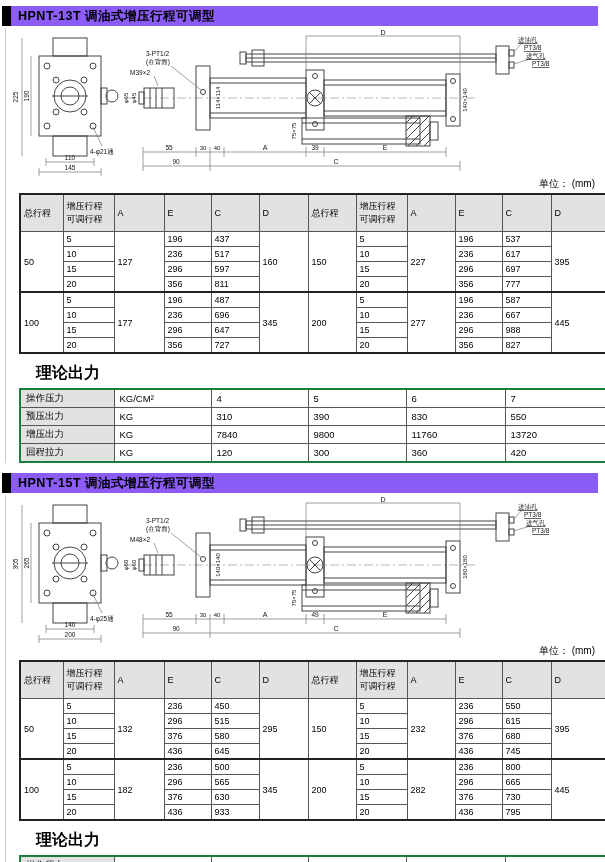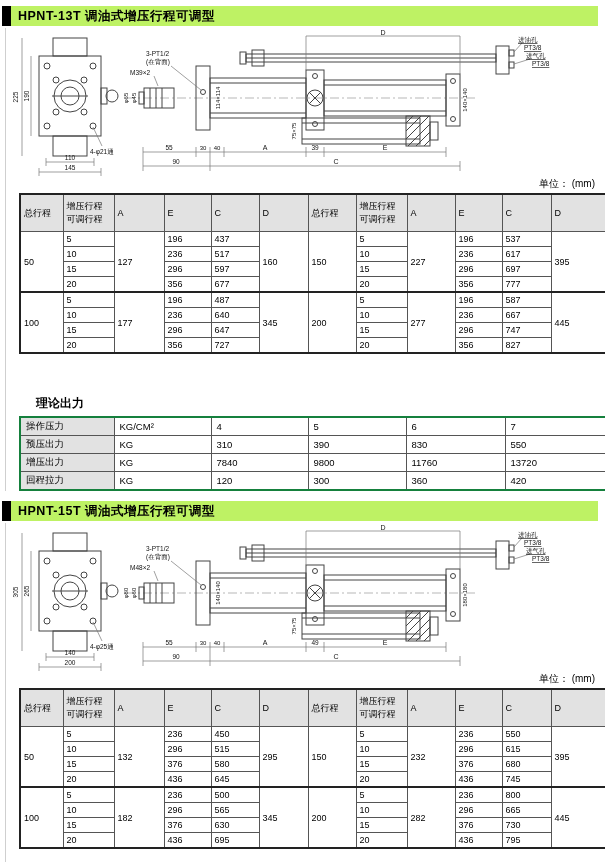--- a/index.html
+++ b/index.html
@@ -2,33 +2,33 @@
 <html><head>
 <meta charset="utf-8">
 <style>
   html,body{margin:0;padding:0;background:#fff;}
   body{
     width:605px;height:862px;overflow:hidden;
     font-family:"Liberation Sans","DejaVu Sans",sans-serif;
     color:#000;padding-top:6px;box-sizing:border-box;
   }
   .section{margin-bottom:10px;}
-  .titlebar{display:flex;align-items:stretch;height:20px;background:#bef264;margin:0 7px 0 2px;text-align:center;}
+  .titlebar{display:flex;align-items:stretch;height:20px;background:#8b5cf6;margin:0 7px 0 2px;text-align:center;}
   .titleblock{width:9px;background:#000;flex:0 0 9px;}
   .title{font-size:12.5px;font-weight:bold;line-height:20px;padding-left:7px;letter-spacing:.5px;}
   .content{border-left:1px solid #cfcfcf;margin-left:5px;}
   .drawing{height:148px;margin-top:2px;}
   .drawing svg{display:block;}
   .unit{font-size:10px;text-align:right;padding:1px 10px 2px 0;}
   table{border-collapse:collapse;table-layout:fixed;margin-left:13px;}
   table.stroke{width:594px;font-size:9px;border:2px solid #222;}
   table.stroke td{border:1px solid #555;padding:1px 3px;height:12px;overflow:hidden;text-align:left;vertical-align:middle;}
   table.stroke thead td{background:#e2e2e2;height:34px;white-space:pre-line;font-size:9px;}
   table.stroke tbody tr:nth-child(5) td{border-top:2px solid #222;}
-  .force-heading{font-weight:bold;font-size:12px;padding:9px 0 4px 30px;margin-top:32px;}
+  .force-heading{font-weight:bold;font-size:16px;padding:9px 0 4px 30px;}
   table.force{width:594px;font-size:9.5px;border:2px solid #15803d;}
   table.force td{border:1px solid #555;padding:1px 5px;height:15px;vertical-align:middle;}
   table.force td:first-child{background:#e2e2e2;}
   svg text{fill:#111;stroke:none;font-family:"Liberation Sans","DejaVu Sans",sans-serif;}
 </style>
 </head>
 <body>
 
 <div id="sections">
   <div class="section">
@@ -221,21 +221,21 @@
               <td>15</td>
               <td>296</td>
               <td>597</td>
               <td>15</td>
               <td>296</td>
               <td>697</td>
             </tr>
             <tr>
               <td>20</td>
               <td>356</td>
-              <td>677</td>
+              <td>811</td>
               <td>20</td>
               <td>356</td>
               <td>777</td>
             </tr>
             <tr>
               <td rowspan="4">100</td>
               <td>5</td>
               <td rowspan="4">177</td>
               <td>196</td>
               <td>487</td>
@@ -243,32 +243,32 @@
               <td rowspan="4">200</td>
               <td>5</td>
               <td rowspan="4">277</td>
               <td>196</td>
               <td>587</td>
               <td rowspan="4">445</td>
             </tr>
             <tr>
               <td>10</td>
               <td>236</td>
-              <td>640</td>
+              <td>696</td>
               <td>10</td>
               <td>236</td>
               <td>667</td>
             </tr>
             <tr>
               <td>15</td>
               <td>296</td>
               <td>647</td>
               <td>15</td>
               <td>296</td>
-              <td>747</td>
+              <td>988</td>
             </tr>
             <tr>
               <td>20</td>
               <td>356</td>
               <td>727</td>
               <td>20</td>
               <td>356</td>
               <td>827</td>
             </tr>
           </tbody>
@@ -549,21 +549,21 @@
               <td>15</td>
               <td>376</td>
               <td>630</td>
               <td>15</td>
               <td>376</td>
               <td>730</td>
             </tr>
             <tr>
               <td>20</td>
               <td>436</td>
-              <td>695</td>
+              <td>933</td>
               <td>20</td>
               <td>436</td>
               <td>795</td>
             </tr>
           </tbody>
       </table>
       <div class="force-heading">理论出力</div>
       <table class="force">
         <colgroup>
           <col style="width:94px">

